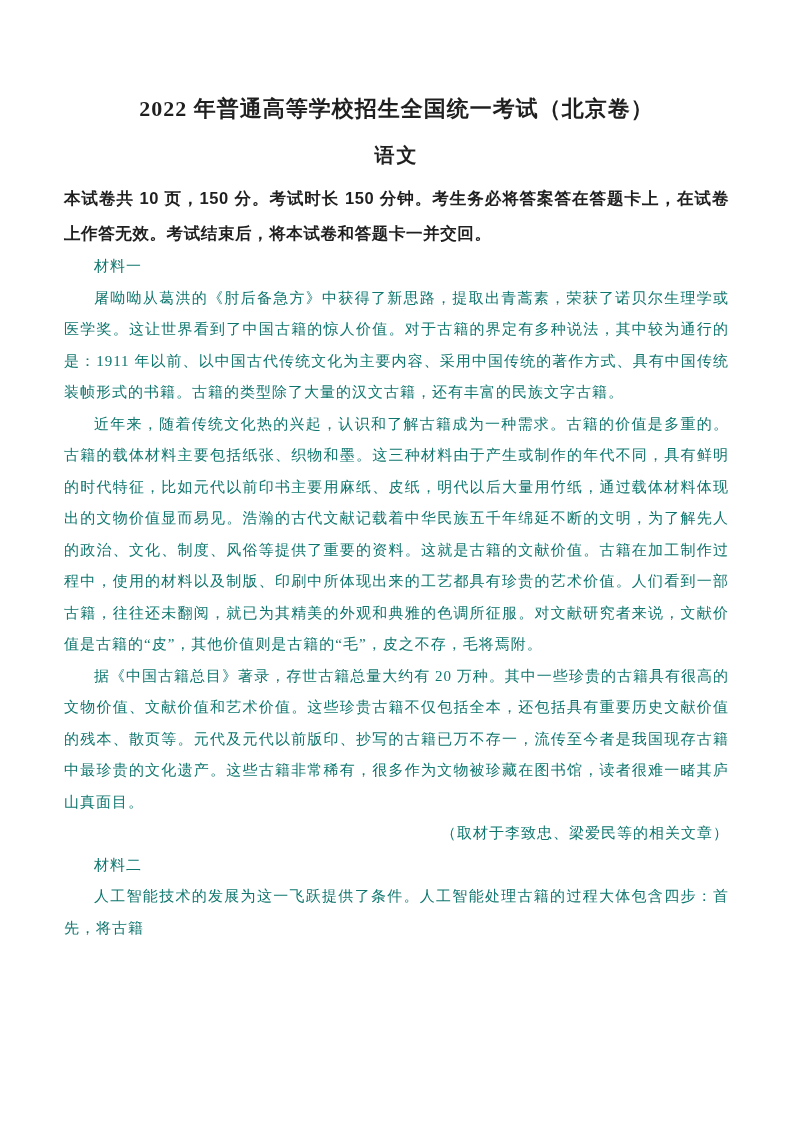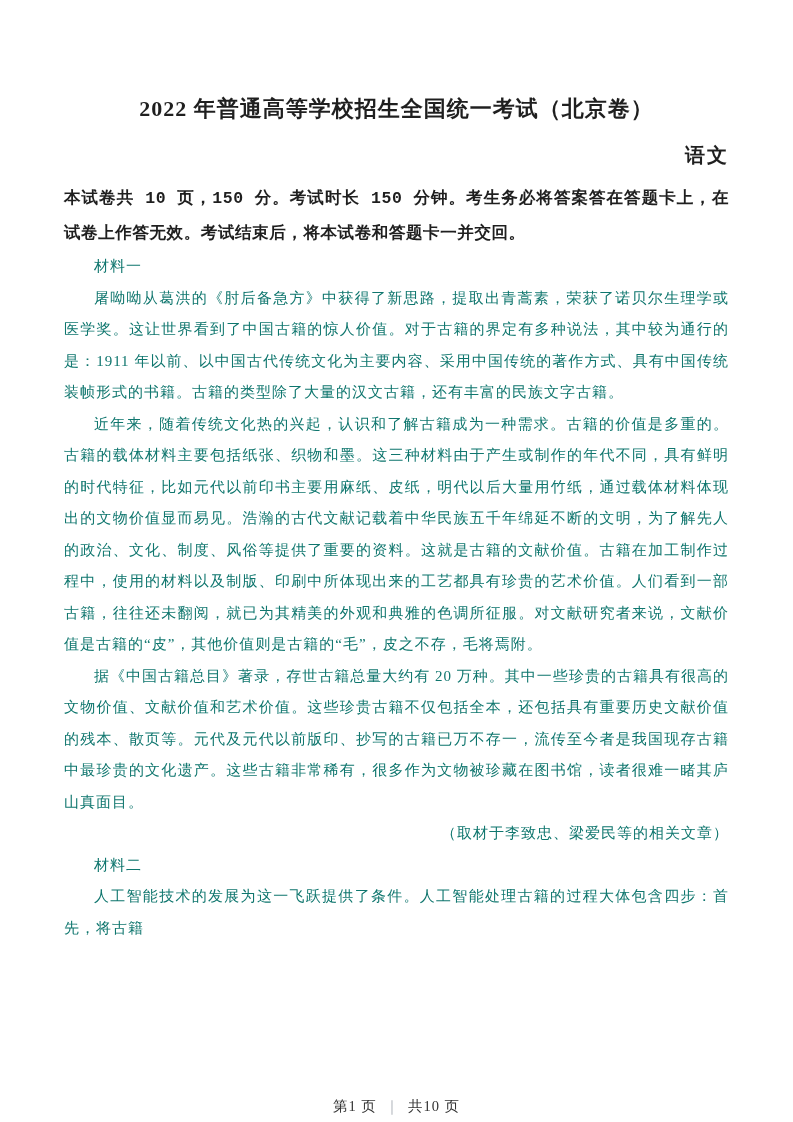--- a/index.html
+++ b/index.html
@@ -22,33 +22,33 @@
     font-size: 22px;
     font-weight: 700;
     text-align: center;
     letter-spacing: 1px;
     line-height: 1.5;
     font-family: "Liberation Serif", serif;
   }
   .exam-subject {
     font-size: 20px;
     font-weight: 700;
-    text-align: right;
+    text-align: center;
     letter-spacing: 2px;
     margin-top: 16px;
     line-height: 1.4;
   }
   .notice {
     margin-top: 12px;
     font-size: 16.5px;
     font-weight: 700;
     line-height: 35px;
     text-align: justify;
     letter-spacing: 0.6px;
-    font-family: Liberation Mono, monospace;
+    font-family: Liberation Sans, sans-serif;
   }
   .sec-head {
     font-size: 16.5px;
     font-weight: 700;
     line-height: 33px;
     letter-spacing: 0.6px;
     font-family: "Liberation Sans", sans-serif;
   }
   .instruction {
     font-size: 15px;
@@ -104,17 +104,14 @@
     <p class="mat-para">近年来，随着传统文化热的兴起，认识和了解古籍成为一种需求。古籍的价值是多重的。古籍的载体材料主要包括纸张、织物和墨。这三种材料由于产生或制作的年代不同，具有鲜明的时代特征，比如元代以前印书主要用麻纸、皮纸，明代以后大量用竹纸，通过载体材料体现出的文物价值显而易见。浩瀚的古代文献记载着中华民族五千年绵延不断的文明，为了解先人的政治、文化、制度、风俗等提供了重要的资料。这就是古籍的文献价值。古籍在加工制作过程中，使用的材料以及制版、印刷中所体现出来的工艺都具有珍贵的艺术价值。人们看到一部古籍，往往还未翻阅，就已为其精美的外观和典雅的色调所征服。对文献研究者来说，文献价值是古籍的“皮”，其他价值则是古籍的“毛”，皮之不存，毛将焉附。</p>
     <p class="mat-para">据《中国古籍总目》著录，存世古籍总量大约有 20 万种。其中一些珍贵的古籍具有很高的文物价值、文献价值和艺术价值。这些珍贵古籍不仅包括全本，还包括具有重要历史文献价值的残本、散页等。元代及元代以前版印、抄写的古籍已万不存一，流传至今者是我国现存古籍中最珍贵的文化遗产。这些古籍非常稀有，很多作为文物被珍藏在图书馆，读者很难一睹其庐山真面目。</p>
     <p class="attribution">（取材于李致忠、梁爱民等的相关文章）</p>
   </div>
 
   <div class="material">
     <p class="mat-label">材料二</p>
     <p class="mat-para">人工智能技术的发展为这一飞跃提供了条件。人工智能处理古籍的过程大体包含四步：首先，将古籍</p>
   </div>
 
-  <div class="footer">
-    <span>第1 页</span><span class="sep">｜</span><span>共10 页</span>
-  </div>
 
 </div>
 
 </body></html>

